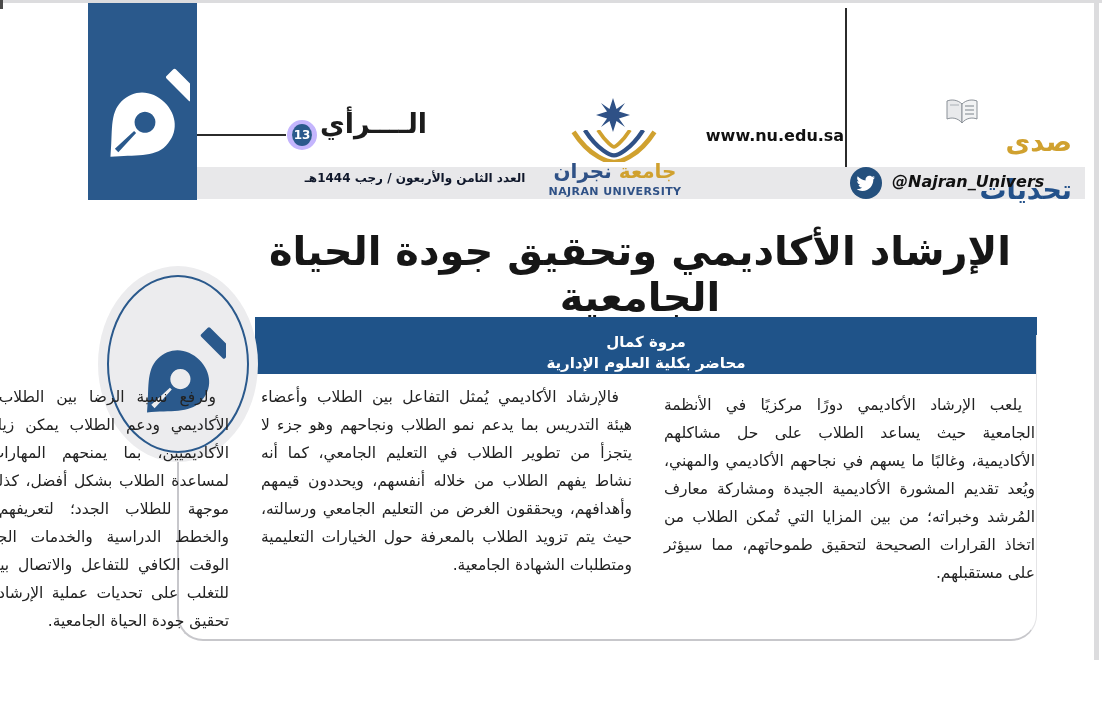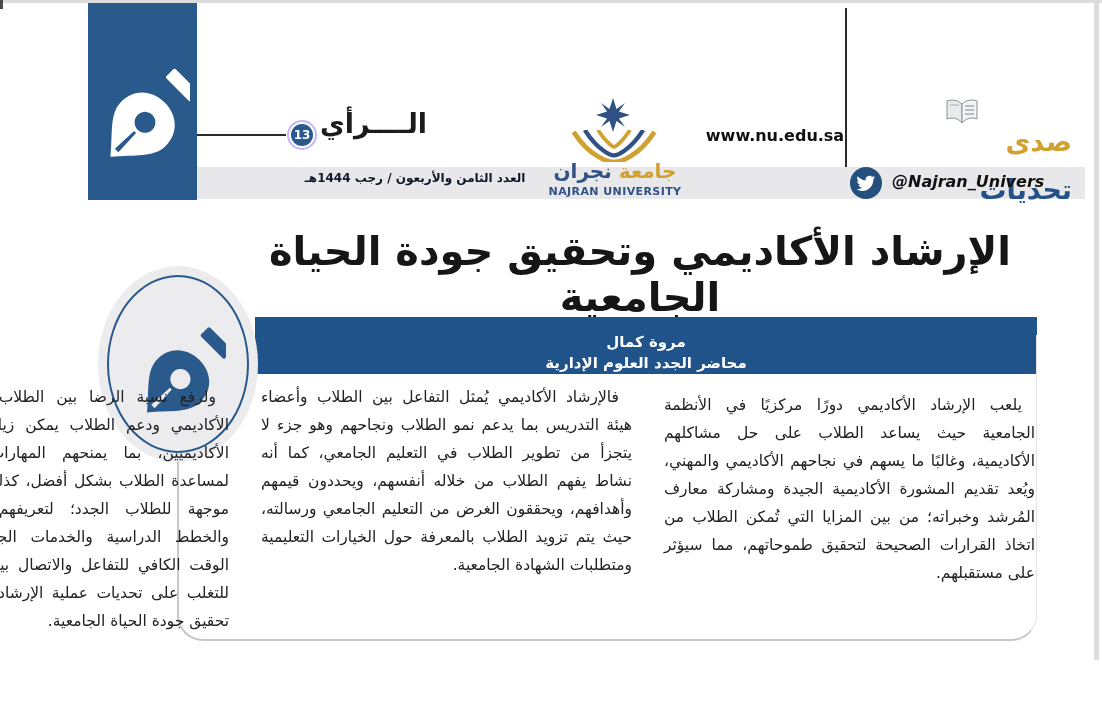--- a/index.html
+++ b/index.html
@@ -11,21 +11,21 @@
   .edge-top{left:0;top:0;width:1102px;height:3px;background:#dcdcde;}
   .edge-right{left:1094px;top:0;width:5px;height:660px;background:#dcdcde;}
   .edge-tick{left:0;top:0;width:3px;height:9px;background:#4a4a4a;}
 
   
   .pen-block{left:88px;top:3px;width:109px;height:197px;background:#2A598C;}
   .pen-block svg{position:absolute;left:7px;top:52px;}
 
   
   .rule-line{left:197px;top:134px;width:89px;height:2px;background:#2b2b2b;}
-  .num-circle{left:287px;top:120px;width:30px;height:30px;border:2px solid #c4b5fd;
+  .num-circle{left:287px;top:120px;width:30px;height:30px;border:5px solid #c4b5fd;
     border-radius:50%;box-sizing:border-box;background:#fff;display:flex;align-items:center;justify-content:center;}
   .num-inner{width:22px;height:22px;border-radius:50%;background:#2A598C;color:#fff;
     font-weight:bold;font-size:12px;display:flex;align-items:center;justify-content:center;}
   .section-title{left:320px;top:108px;width:120px;direction:rtl;text-align:left;
     font-size:27px;font-weight:bold;color:#1c1c1c;}
 
   
   .band{left:197px;top:167px;width:888px;height:32px;background:#E8E8EA;}
   .edition{left:230px;top:171px;width:370px;text-align:center;direction:rtl;
     font-size:12px;font-weight:bold;color:#0f172a;}
@@ -142,21 +142,21 @@
   <svg width="18" height="18" viewBox="0 0 24 24">
     <path fill="#ffffff" d="M23.95,4.57c-0.88,0.39-1.83,0.65-2.82,0.77c1.01-0.61,1.79-1.57,2.16-2.72c-0.95,0.56-2,0.97-3.12,1.19C19.27,2.85,17.97,2.2,16.5,2.2c-2.84,0-5.14,2.3-5.14,5.14c0,0.4,0.04,0.8,0.13,1.17C7.23,8.3,3.45,6.26,0.92,3.16C0.48,3.92,0.22,4.8,0.22,5.74c0,1.78,0.91,3.36,2.29,4.28C1.67,9.99,0.9,9.76,0.22,9.39v0.06c0,2.49,1.77,4.57,4.12,5.04c-0.43,0.12-0.88,0.18-1.35,0.18c-0.33,0-0.65-0.03-0.97-0.09c0.66,2.04,2.55,3.53,4.8,3.57c-1.76,1.38-3.97,2.2-6.38,2.2c-0.41,0-0.82-0.02-1.23-0.07c2.28,1.46,4.98,2.31,7.88,2.31c9.46,0,14.63-7.83,14.63-14.63c0-0.22,0-0.44-0.01-0.66C22.46,6.42,23.29,5.56,23.95,4.57z"></path>
   </svg>
 </div>
 <div class="abs tw-handle">@Najran_Univers</div>
 
 <div class="abs headline">الإرشاد الأكاديمي وتحقيق جودة الحياة الجامعية</div>
 
 <div class="abs author-bar">
   <div class="author-name">مروة كمال</div>
-  <div class="author-role">محاضر الجدد العلوم الإدارية</div>
+  <div class="author-role">محاضر بكلية العلوم الإدارية</div>
 </div>
 
 <div class="abs frame"></div>
 
 <div class="abs badge">
   <div class="badge-ring"></div>
   <svg width="96" height="118" viewBox="0 0 100 140">
     <g transform="rotate(45 50 80)" fill="#2A598C">
         <use href="#nib-shape"></use>
       </g>

